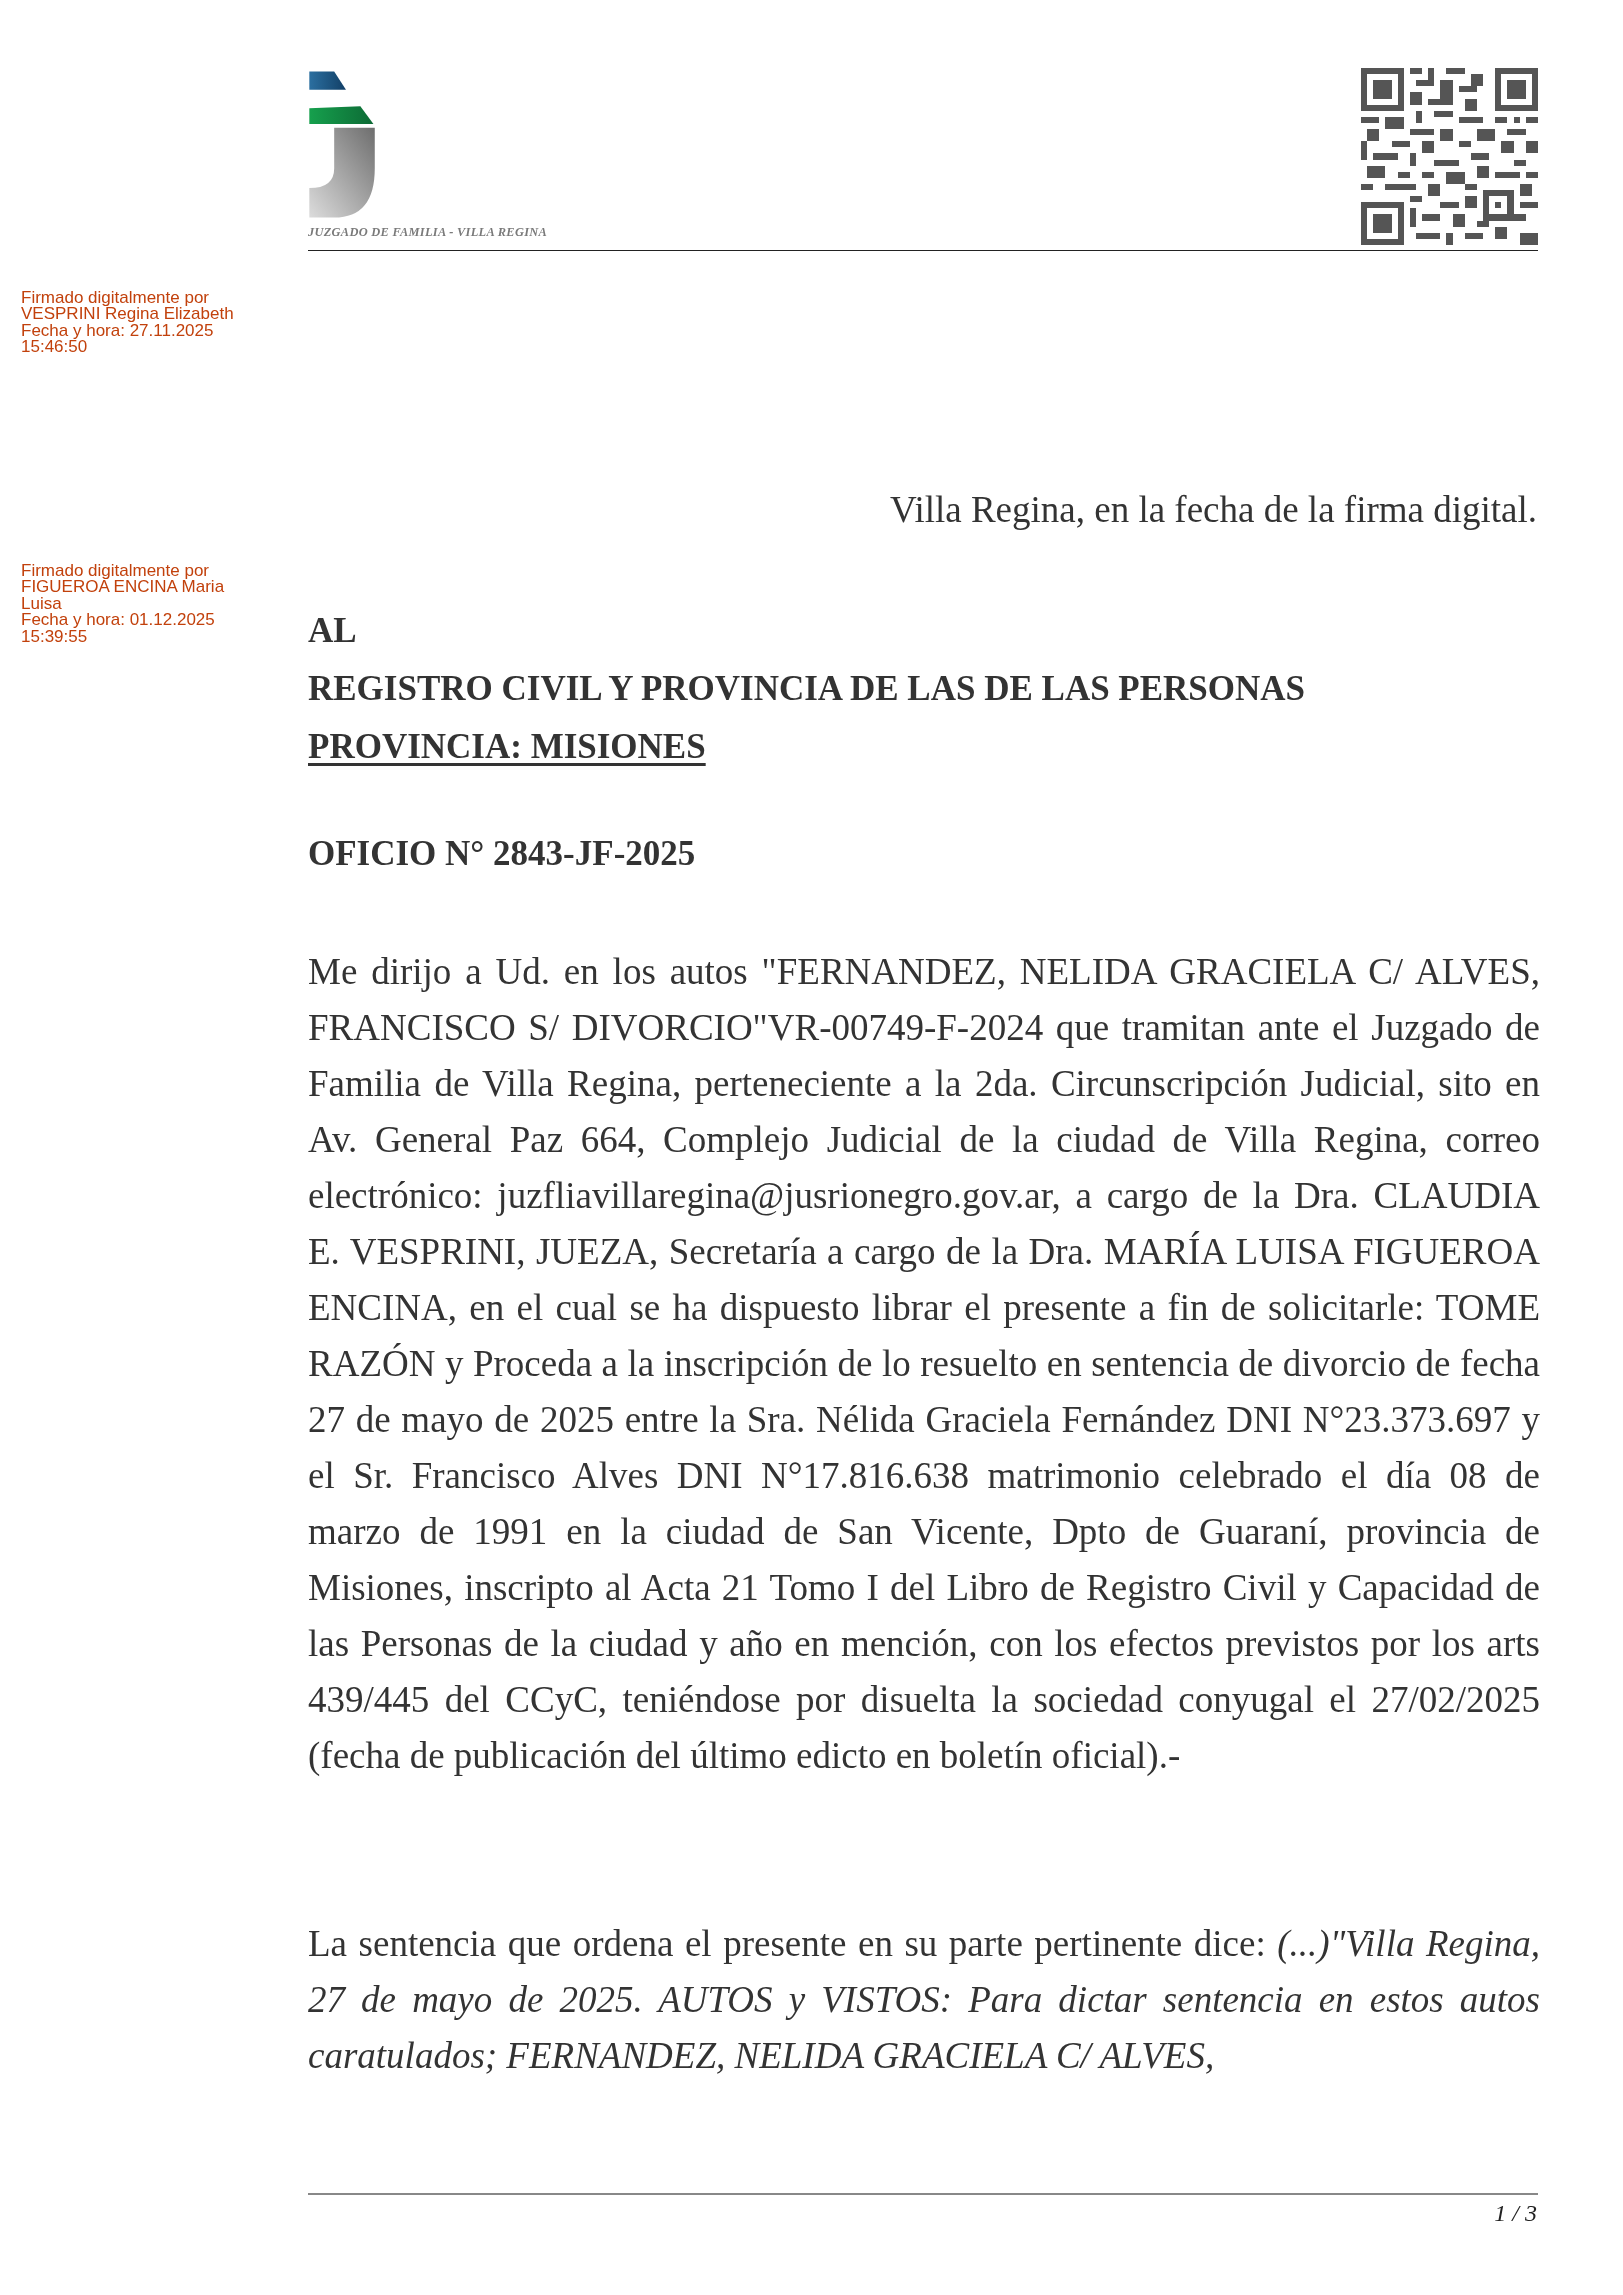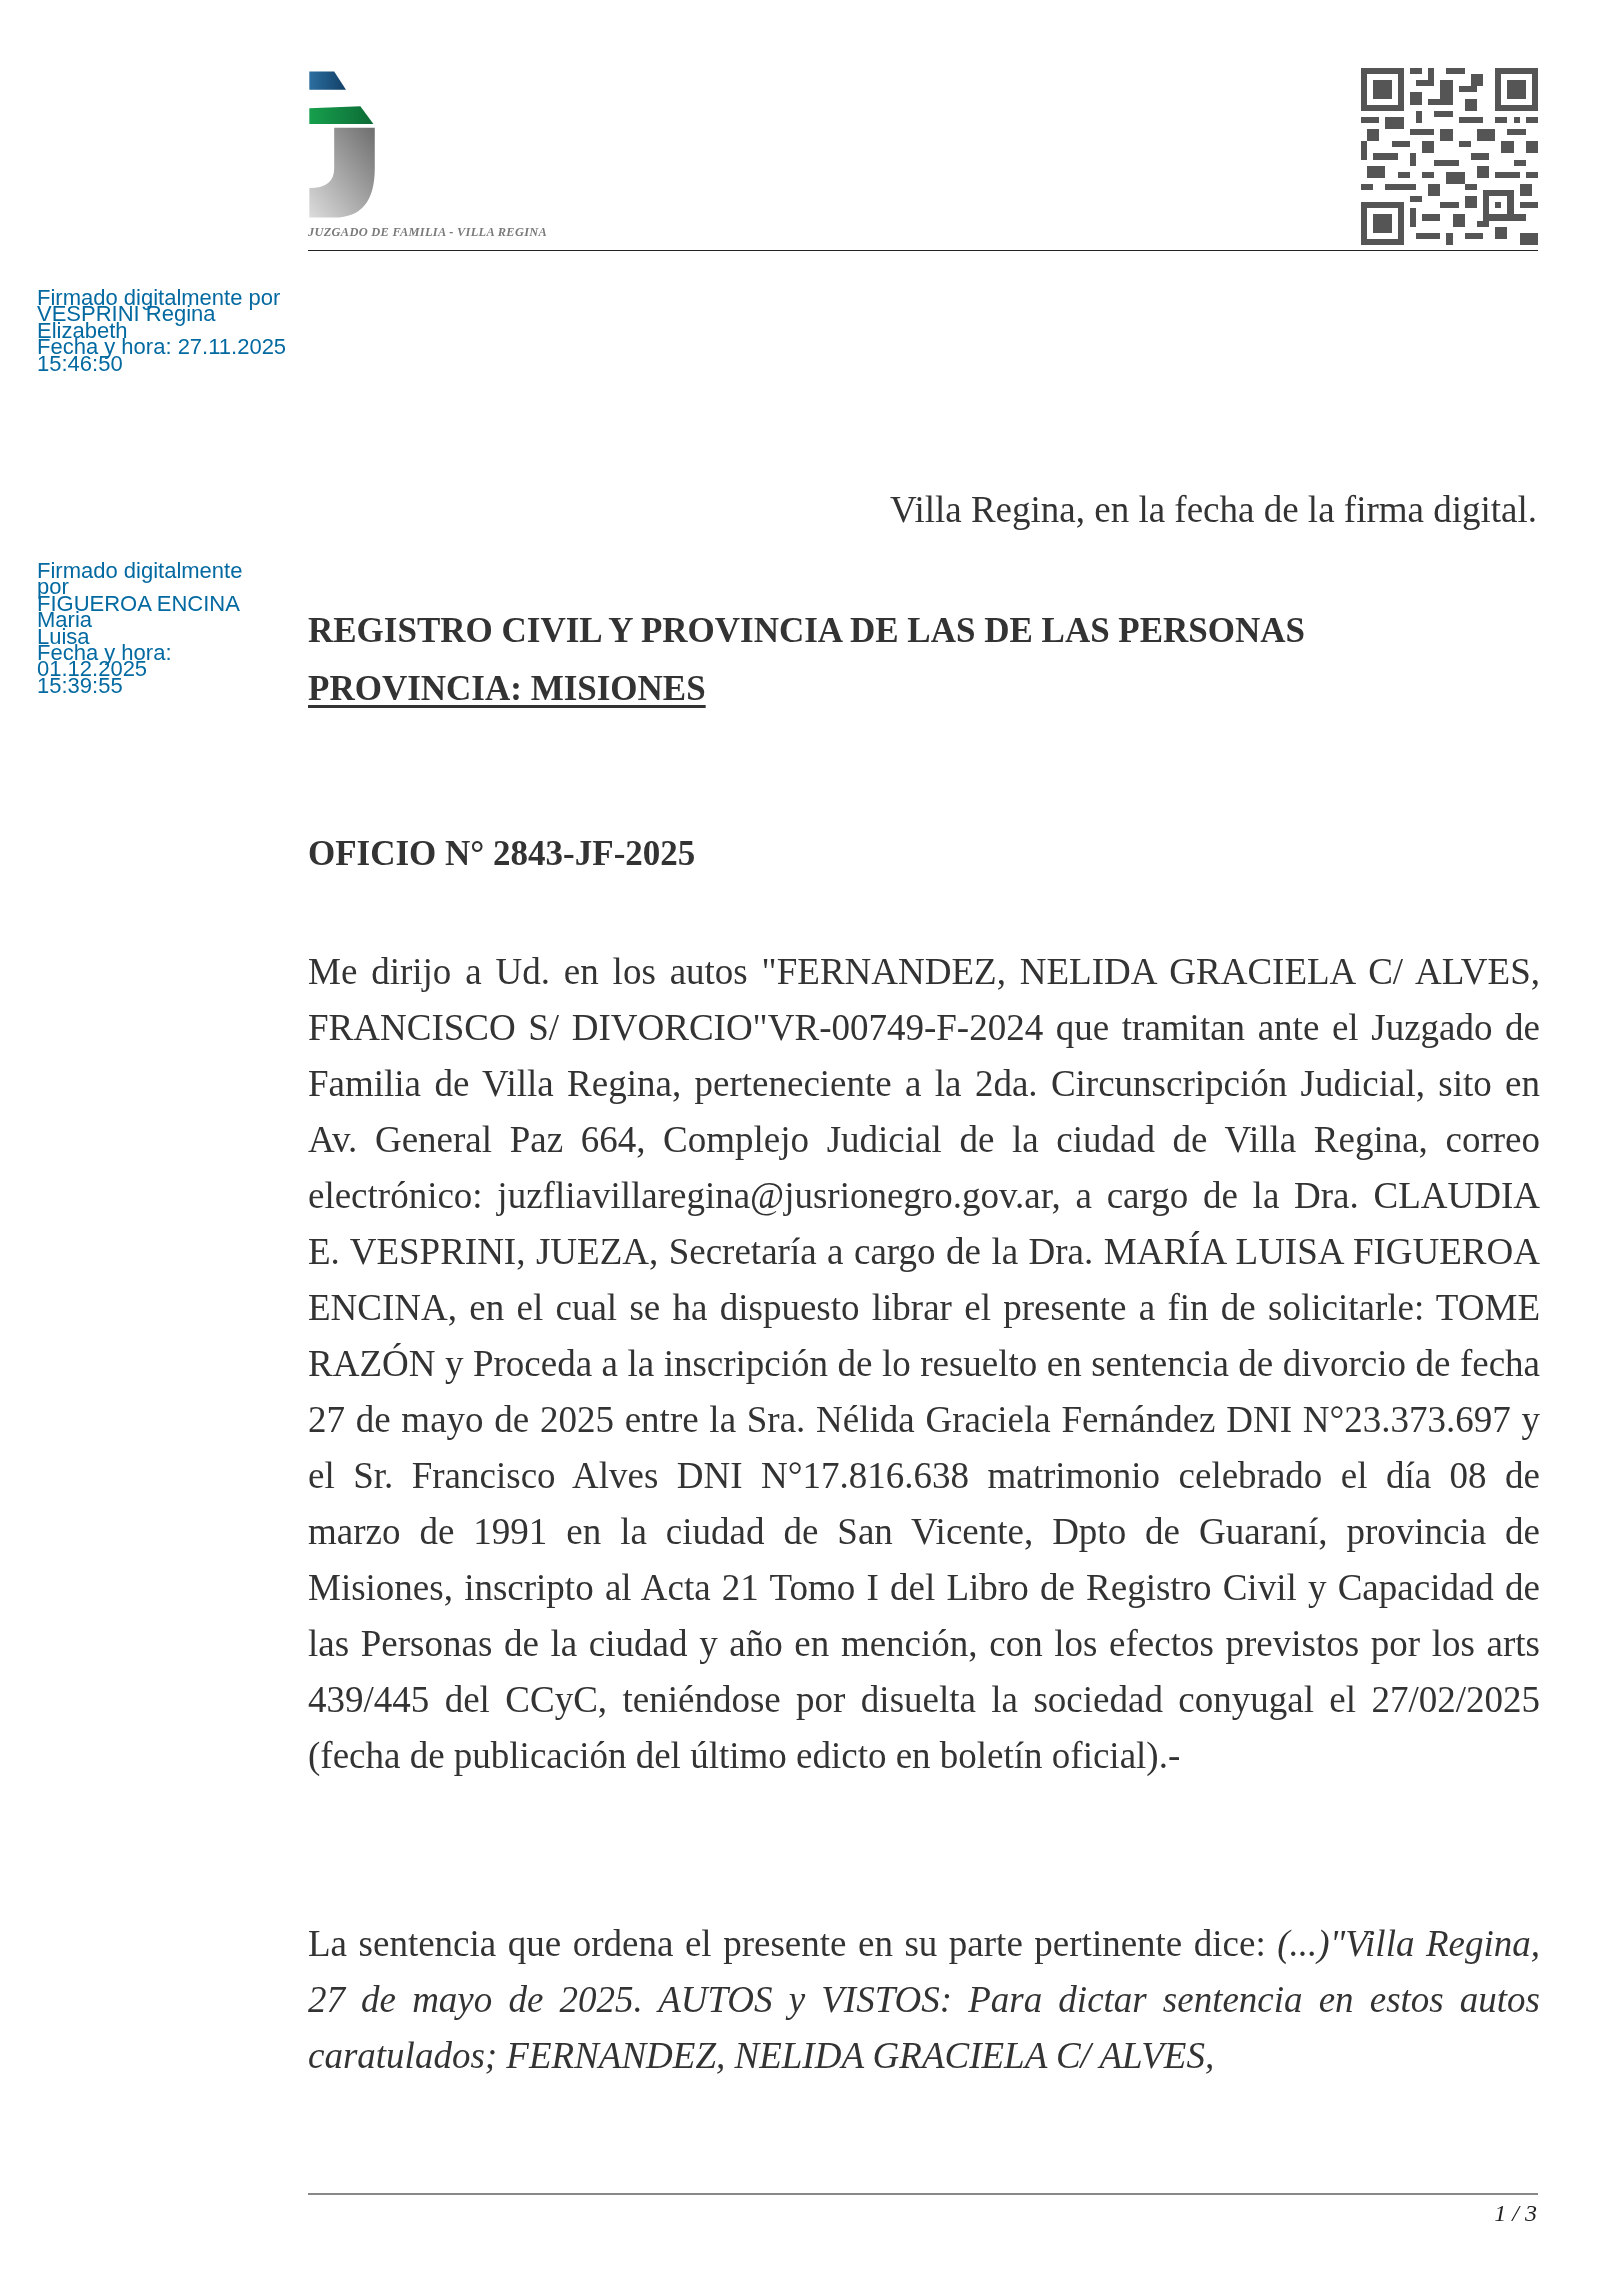--- a/index.html
+++ b/index.html
@@ -13,21 +13,21 @@
   .logo-mark { position: absolute; left: 0; top: 5.2px; width: 72px; height: 151px; }
   .logo-text { position: absolute; left: 72px; top: 13px; color: #8a8a8a; }
   .logo-poder { font-size: 51px; line-height: 46px; letter-spacing: 1.3px; font-weight: 400; }
   .logo-judicial { font-size: 51px; line-height: 50px; letter-spacing: 1.3px; font-weight: 400; }
   .logo-prov { font-size: 19px; line-height: 22px; letter-spacing: 2px; color: #9a9a9a; margin-top: 2.6px; }
   .court-name { position: absolute; left: 0; top: 160px; font-size: 12.4px; font-style: italic; font-weight: bold; color: #7a7a7a; letter-spacing: 0.3px; }
   .header-rule { position: absolute; left: 0; top: 185px; width: 1230px; height: 1.3px; background: #222; }
   .qr { position: absolute; right: 0; top: 3.3px; width: 177px; height: 177px; }
 
   
-  .sig { position: absolute; left: 37px; font-size: 22px; line-height: 16.4px; color: #0369a1; }
+  .sig { position: absolute; left: 21px; font-size: 17px; line-height: 16.4px; color: #c2410c; }
   .sig1 { top: 290px; width: 262px; }
   .sig2 { top: 563px; width: 236px; }
 
   
   .date-line { position: absolute; right: 86px; top: 487px; font-size: 37px; line-height: 46px; color: #333; }
   .addressee { position: absolute; left: 308px; top: 602px; width: 1230px; font-size: 35px; font-weight: bold; line-height: 58px; color: #333; }
   .addressee .u { text-decoration: underline; text-decoration-thickness: 2.6px; text-underline-offset: 5.2px; }
   .oficio { position: absolute; left: 308px; top: 831px; font-size: 35px; font-weight: bold; line-height: 46px; color: #333; }
   .para { position: absolute; left: 308px; width: 1232px; font-size: 37px; line-height: 56px; text-align: justify; color: #333; }
   .para1 { top: 944px; }
@@ -155,20 +155,21 @@
   <div>Firmado digitalmente por</div>
   <div>FIGUEROA ENCINA Maria</div>
   <div>Luisa</div>
   <div>Fecha y hora: 01.12.2025</div>
   <div>15:39:55</div>
 </div>
 
 <div class="date-line">Villa Regina, en la fecha de la firma digital.</div>
 
 <div class="addressee">
+  <div>AL</div>
   <div>REGISTRO CIVIL Y PROVINCIA DE LAS DE LAS PERSONAS</div>
   <div><span class="u">PROVINCIA: MISIONES</span></div>
 </div>
 
 <div class="oficio">OFICIO N° 2843-JF-2025</div>
 
 <div class="para para1"><span>Me dirijo a Ud. en los autos "FERNANDEZ, NELIDA GRACIELA C/ ALVES, FRANCISCO S/ DIVORCIO"VR-00749-F-2024 que tramitan ante el Juzgado de Familia de Villa Regina, perteneciente a la 2da. Circunscripción Judicial, sito en Av. General Paz 664, Complejo Judicial de la ciudad de Villa Regina, correo electrónico: juzfliavillaregina@jusrionegro.gov.ar, a cargo de la Dra. CLAUDIA E. VESPRINI, JUEZA, Secretaría a cargo de la Dra. MARÍA LUISA FIGUEROA ENCINA, en el cual se ha dispuesto librar el presente a fin de solicitarle: </span><span class="b">TOME RAZÓN y Proceda a la inscripción de lo resuelto en sentencia de divorcio de fecha 27 de mayo de 2025 entre la Sra. Nélida Graciela Fernández DNI N°23.373.697 y el Sr. Francisco Alves DNI N°17.816.638</span><span> matrimonio celebrado el día 08 de marzo de 1991 en la ciudad de San Vicente, Dpto de Guaraní, provincia de Misiones, inscripto al Acta 21 Tomo I del Libro de Registro Civil y Capacidad de las Personas de la ciudad y año en mención, con los efectos previstos por los arts 439/445 del CCyC, teniéndose por disuelta la sociedad conyugal el 27/02/2025 (fecha de publicación del último edicto en boletín oficial).-</span></div>
 
 <div class="para para2"><span>La sentencia que ordena el presente en su parte pertinente dice: </span><span class="i">(...)"Villa Regina, 27 de mayo de 2025. </span><span class="b i">AUTOS y VISTOS:</span><span class="i"> Para dictar sentencia en estos autos caratulados; FERNANDEZ, NELIDA GRACIELA C/ ALVES,</span></div>
 

